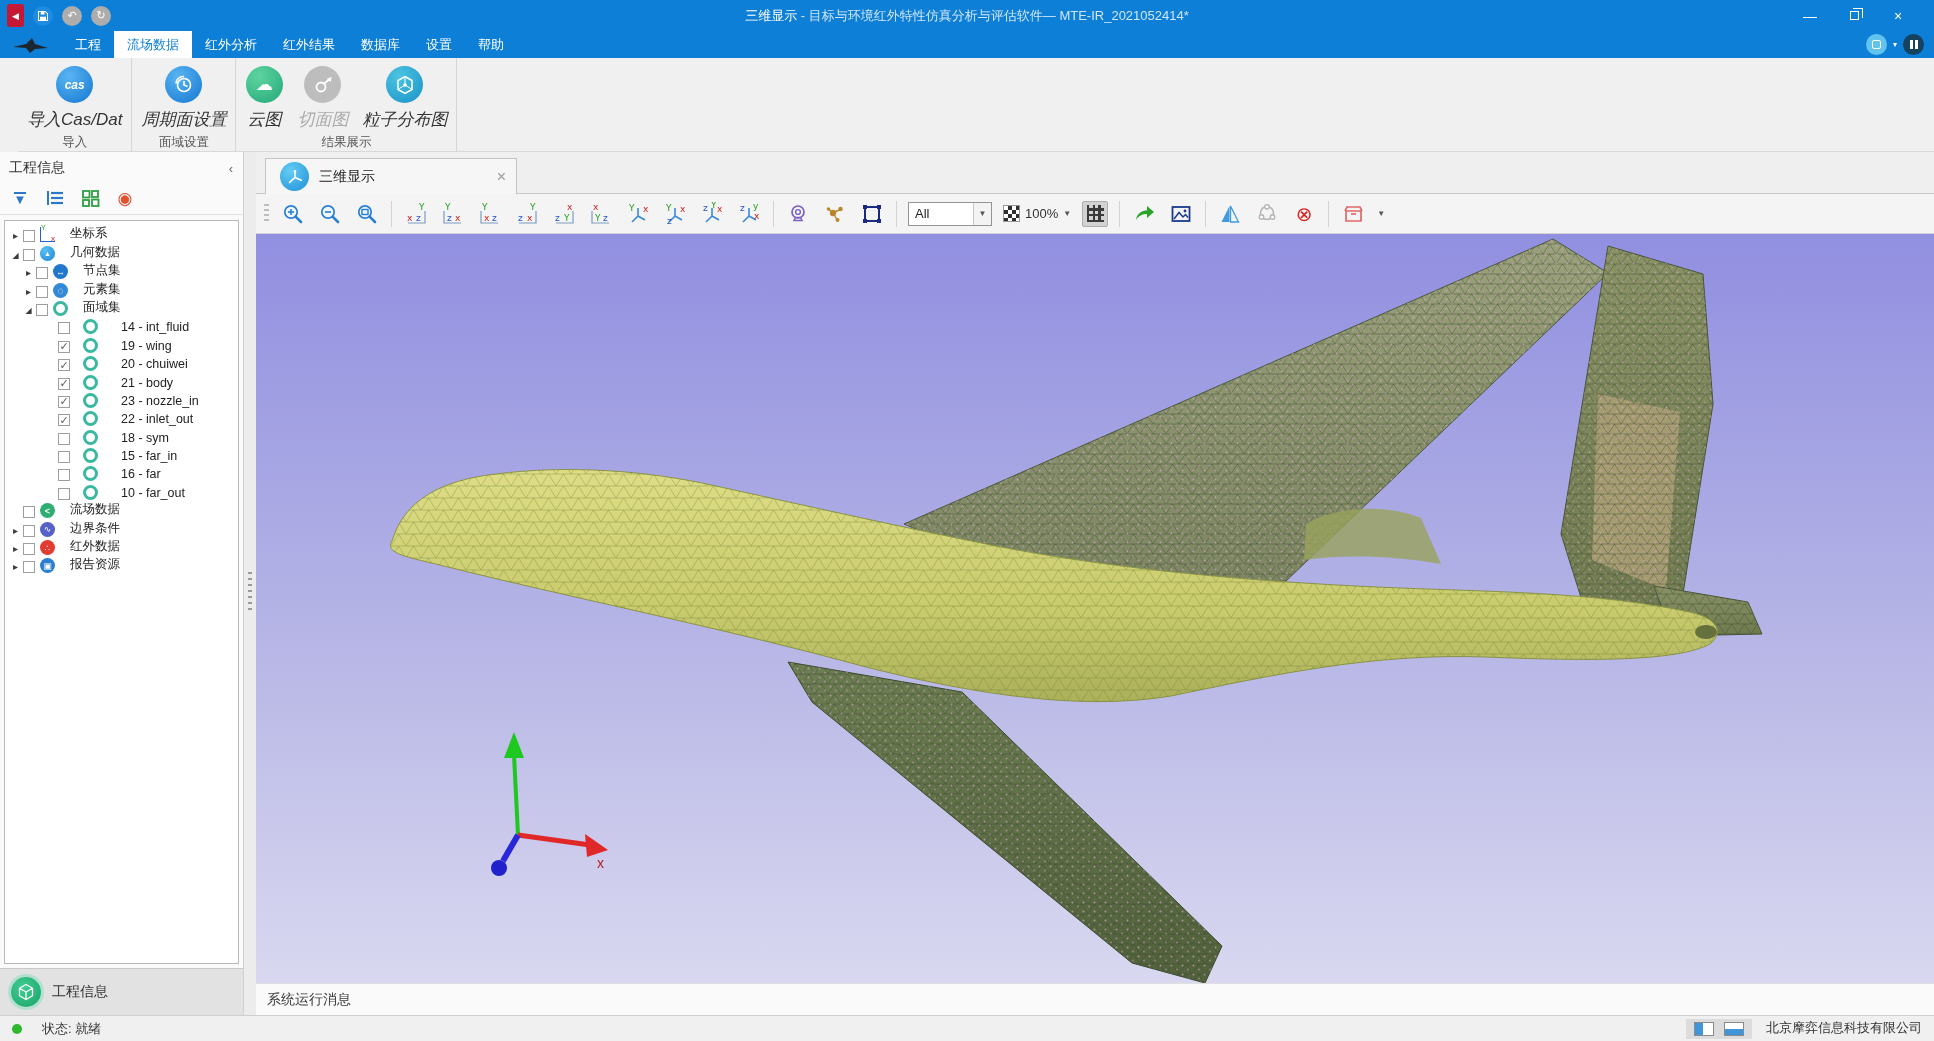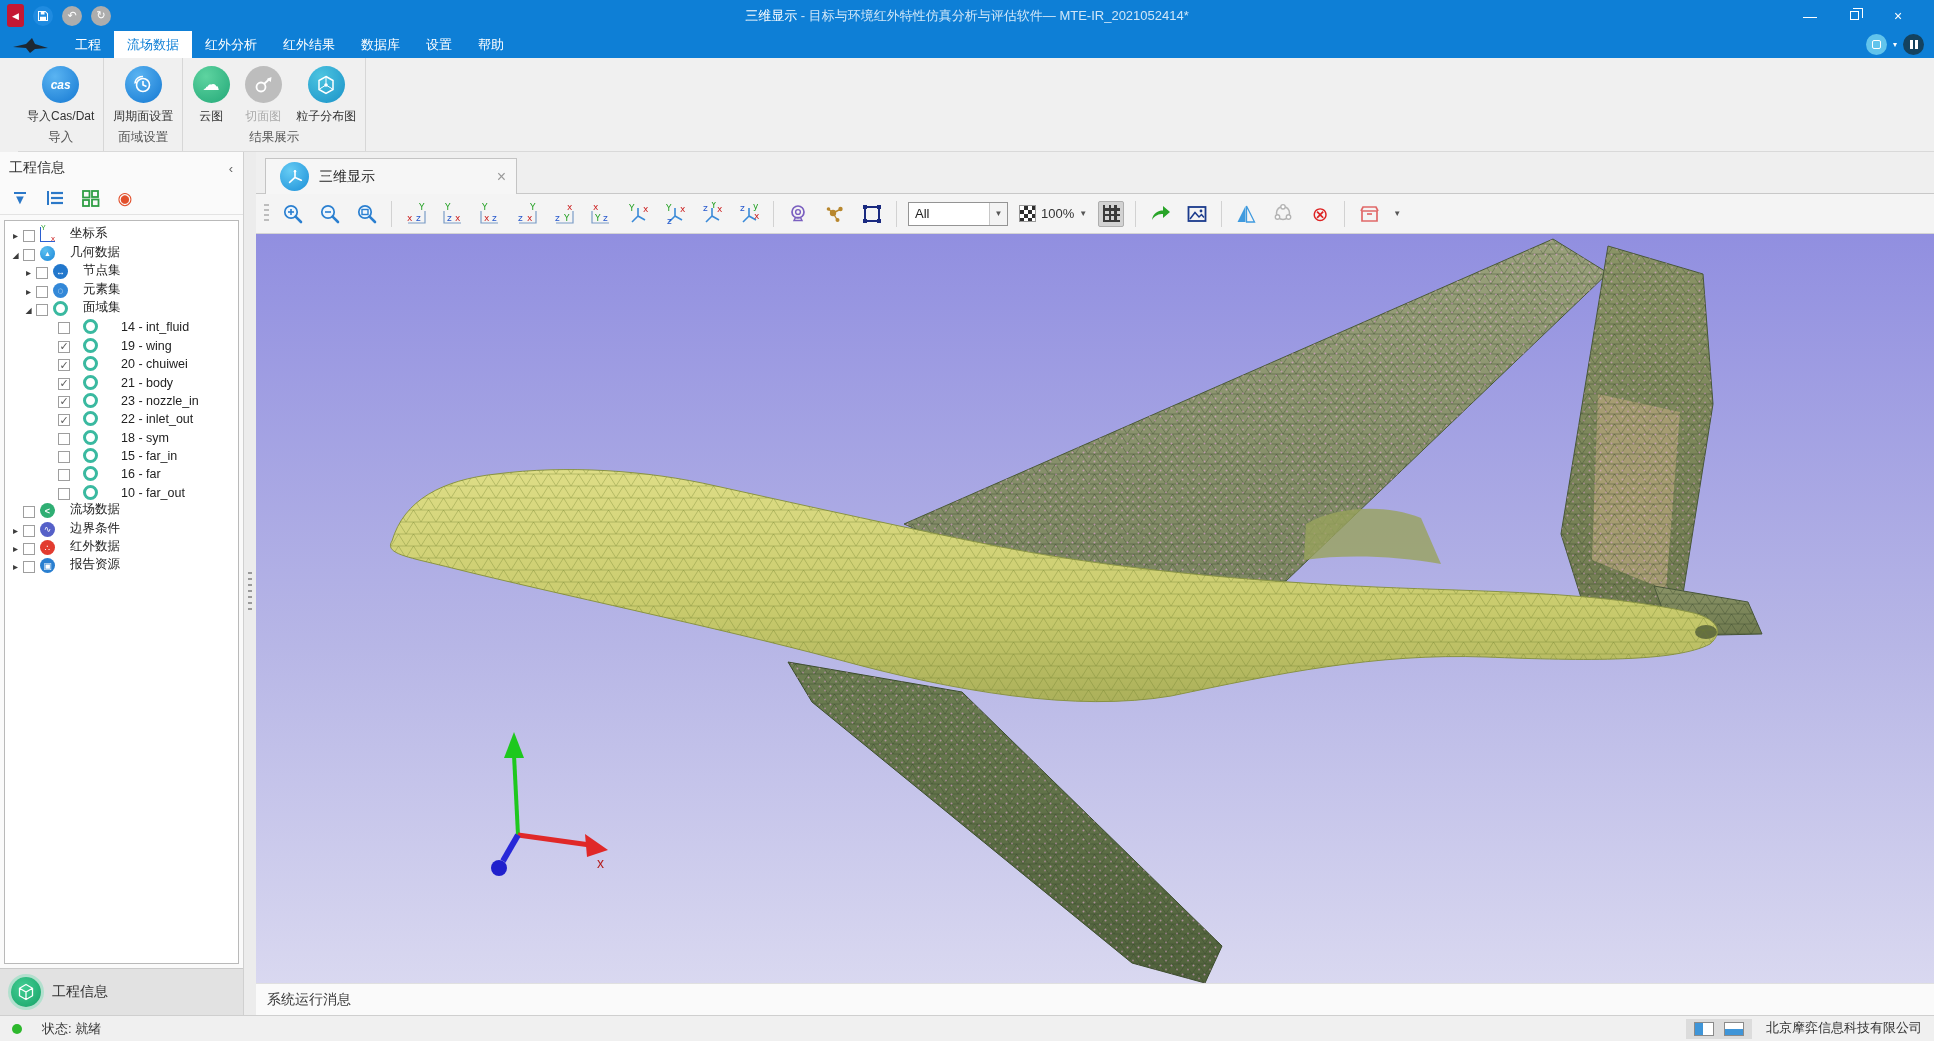--- a/index.html
+++ b/index.html
@@ -46,21 +46,21 @@
           border-bottom:1px solid #d9d9d9;display:flex;margin-left:18px;}
   .rgroup{display:flex;flex-direction:column;border-right:1px solid #d7d7d7;padding:4px 6px 0 6px;}
   .rgroup-buttons{display:flex;flex:1;align-items:flex-start;justify-content:center;gap:8px;}
   .rbtn{display:flex;flex-direction:column;align-items:center;gap:5px;padding:4px 3px 0 3px;min-width:44px;}
   .rbtn-icon{width:37px;height:37px;border-radius:50%;display:flex;align-items:center;
              justify-content:center;color:#fff;}
   .ri-blue{background:radial-gradient(circle at 35% 28%,#5ab4f2,#1478d2);}
   .ri-green{background:radial-gradient(circle at 35% 28%,#5ed4a0,#23a878);}
   .ri-teal{background:radial-gradient(circle at 35% 28%,#4cc4e0,#1a92c8);}
   .ri-gray{background:#bdbdbd;}
-  .rbtn-label{font-size:12px;color:#333;white-space:nowrap;}
+  .rbtn-label{font-size:17px;color:#333;white-space:nowrap;font-style:italic;}
   .rbtn.disabled .rbtn-label{color:#ababab;}
   .rgroup-label{text-align:center;font-size:12.5px;color:#555;padding:3px 0 5px 0;}
   .ribbon-collapse{position:absolute;right:24px;top:132px;font-size:11px;color:#777;}
   .cas-badge{font-size:12px;font-style:italic;font-weight:bold;}
 
   
   .leftpanel{position:absolute;left:0;top:152px;width:244px;bottom:26px;background:#fafafa;
              display:flex;flex-direction:column;border-right:1px solid #d0d0d0;}
   .lp-header{height:30px;display:flex;align-items:center;padding:2px 10px 0 9px;font-size:14px;color:#333;}
   .lp-collapse{margin-left:auto;color:#666;font-size:13px;}
@@ -119,21 +119,21 @@
   .doc-tab-icon{width:29px;height:29px;border-radius:50%;background:radial-gradient(circle at 35% 30%,#66ccf4,#1b8fd8);
                 display:flex;align-items:center;justify-content:center;}
   .doc-tab-label{font-size:14px;color:#222;}
   .doc-tab-close{margin-left:auto;color:#9a9a9a;font-size:16px;}
   .vtoolbar{height:40px;background:#f4f4f4;border-bottom:1px solid #d4d4d4;display:flex;
             align-items:center;gap:11px;padding-left:8px;}
   .tsep{width:1px;height:26px;background:#d2d2d2;flex:none;}
   .thandle{width:5px;height:20px;background:repeating-linear-gradient(#bdbdbd 0 2px,transparent 2px 5px);flex:none;}
   .tbtn{width:26px;height:26px;display:flex;align-items:center;justify-content:center;flex:none;border-radius:2px;}
   .tbtn.pressed{background:#d2d2d2;border:1px solid #aeaeae;}
-  .combo{width:100px;height:24px;background:#fff;border:1px solid #949494;display:flex;align-items:center;flex:none;justify-content:space-between;}
+  .combo{width:84px;height:24px;background:#fff;border:1px solid #949494;display:flex;align-items:center;flex:none;justify-content:space-between;}
   .combo-value{flex:1;padding-left:6px;font-size:13px;color:#222;}
   .combo-btn{width:18px;height:100%;border-left:1px solid #c8c8c8;background:#f3f3f3;display:flex;
              align-items:center;justify-content:center;font-size:8px;color:#555;}
   .checker{width:17px;height:17px;background:repeating-conic-gradient(#2e2e2e 0% 25%,#fff 0% 50%);
            background-size:8px 8px;border:1px solid #999;flex:none;}
   .opacity-group{display:flex;align-items:center;gap:5px;flex:none;}
   .opacity-val{font-size:13px;color:#333;}
   .small-caret{font-size:8px;color:#555;}
   .gridglyph{width:17px;height:17px;
      background:repeating-linear-gradient(0deg,#3a3a3a 0 2.4px,transparent 2.4px 5.6px),

